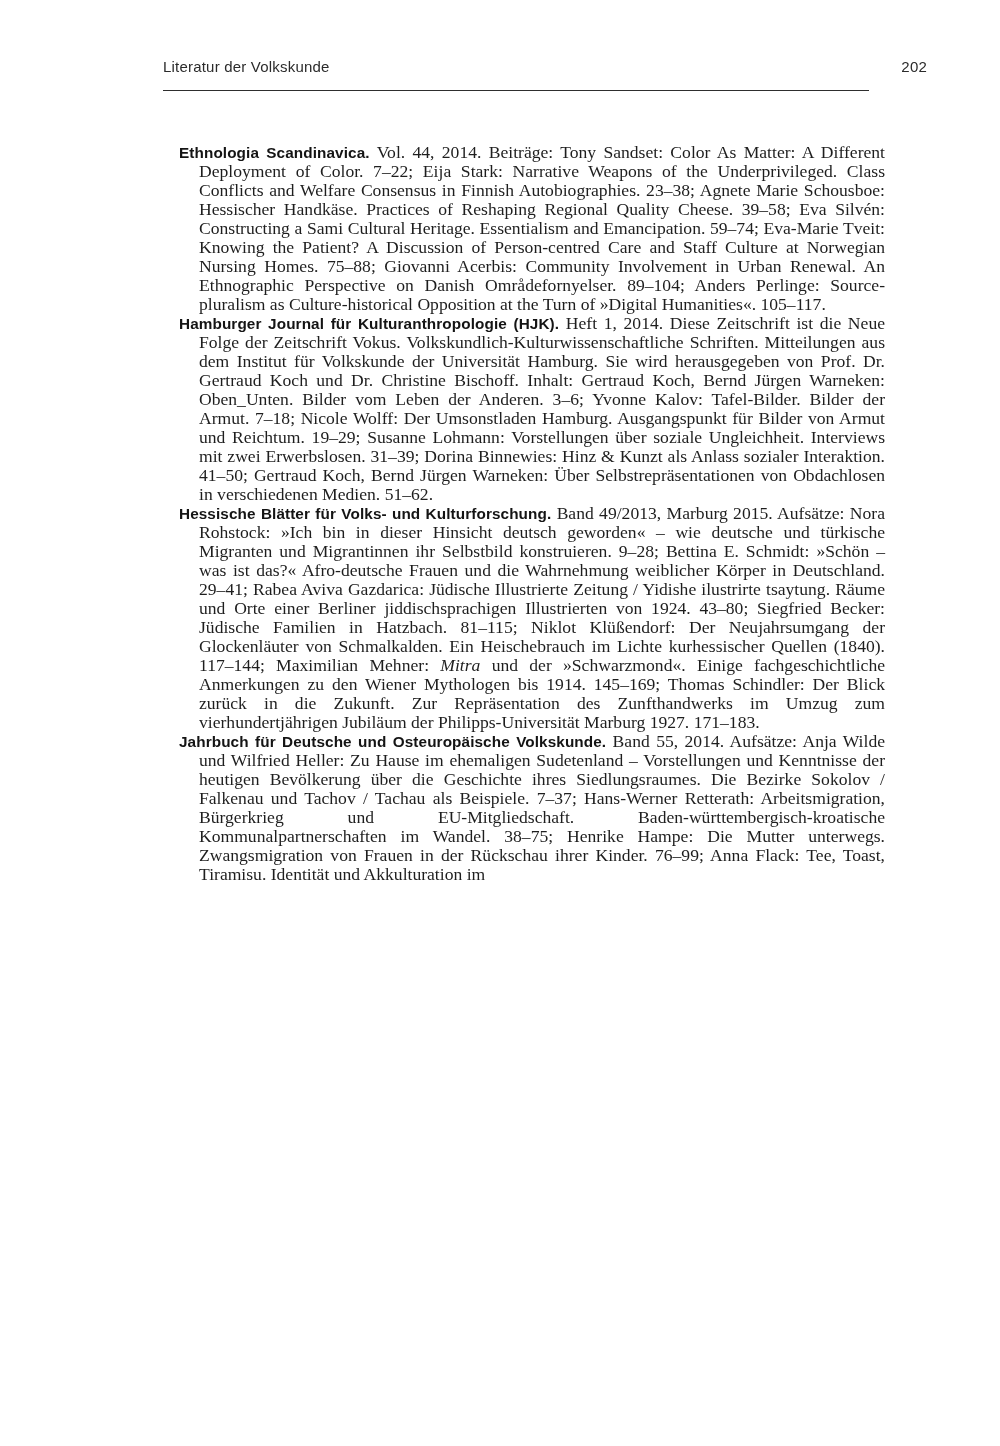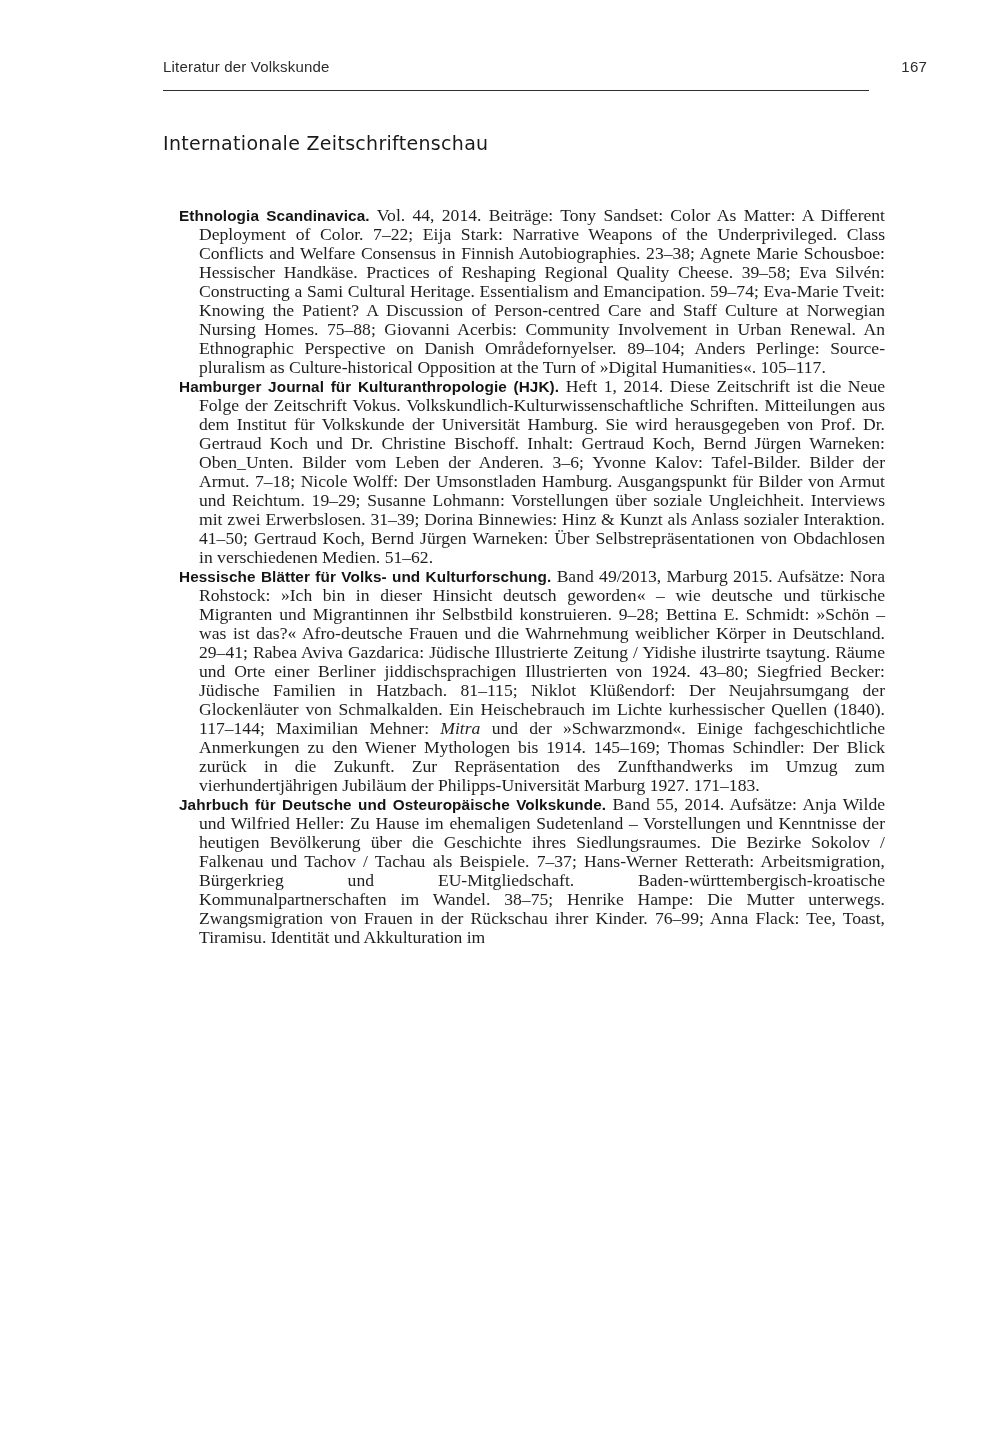--- a/index.html
+++ b/index.html
@@ -71,26 +71,25 @@
   }
 </style>
 </head>
 <body>
 
 <div class="page">
   <div class="content">
 
     <div class="running-head">
       <span class="rh-title">Literatur der Volkskunde</span>
-      <span class="rh-page">167</span>
+      <span class="rh-page">202</span>
     </div>
 
     <div class="rule"></div>
 
-    <h1 class="section-title">Internationale Zeitschriftenschau</h1>
 
     <div class="entries">
 
       <p class="entry"><span class="lead">Ethnologia Scandinavica.</span><span> Vol. 44, 2014. Beiträge: Tony Sandset: Color As Matter: A Different Deployment of Color. 7–22; Eija Stark: Narrative Weapons of the Underprivileged. Class Conflicts and Welfare Consensus in Finnish Autobiographies. 23–38; Agnete Marie Schousboe: Hessischer Handkäse. Practices of Reshaping Regional Quality Cheese. 39–58; Eva Silvén: Constructing a Sami Cultural Heritage. Essentialism and Emancipation. 59–74; Eva-Marie Tveit: Knowing the Patient? A Discussion of Person-centred Care and Staff Culture at Norwegian Nursing Homes. 75–88; Giovanni Acerbis: Community Involvement in Urban Renewal. An Ethnographic Perspective on Danish Områdefornyelser. 89–104; Anders Perlinge: Source-pluralism as Culture-historical Opposition at the Turn of »Digital Humanities«. 105–117.</span></p>
 
       <p class="entry"><span class="lead">Hamburger Journal für Kulturanthropologie (HJK).</span><span> Heft 1, 2014. Diese Zeitschrift ist die Neue Folge der Zeitschrift Vokus. Volkskundlich-Kulturwissenschaftliche Schriften. Mitteilungen aus dem Institut für Volkskunde der Universität Hamburg. Sie wird herausgegeben von Prof. Dr. Gertraud Koch und Dr. Christine Bischoff. Inhalt: Gertraud Koch, Bernd Jürgen Warneken: Oben_Unten. Bilder vom Leben der Anderen. 3–6; Yvonne Kalov: Tafel-Bilder. Bilder der Armut. 7–18; Nicole Wolff: Der Umsonstladen Hamburg. Ausgangspunkt für Bilder von Armut und Reichtum. 19–29; Susanne Lohmann: Vorstellungen über soziale Ungleichheit. Interviews mit zwei Erwerbslosen. 31–39; Dorina Binnewies: Hinz &amp; Kunzt als Anlass sozialer Interaktion. 41–50; Gertraud Koch, Bernd Jürgen Warneken: Über Selbstrepräsentationen von Obdachlosen in verschiedenen Medien. 51–62.</span></p>
 
       <p class="entry"><span class="lead">Hessische Blätter für Volks- und Kulturforschung.</span><span> Band 49/2013, Marburg 2015. Aufsätze: Nora Rohstock: »Ich bin in dieser Hinsicht deutsch geworden« – wie deutsche und türkische Migranten und Migrantinnen ihr Selbstbild konstruieren. 9–28; Bettina E. Schmidt: »Schön – was ist das?« Afro-deutsche Frauen und die Wahrnehmung weiblicher Körper in Deutschland. 29–41; Rabea Aviva Gazdarica: Jüdische Illustrierte Zeitung / Yidishe ilustrirte tsaytung. Räume und Orte einer Berliner jiddischsprachigen Illustrierten von 1924. 43–80; Siegfried Becker: Jüdische Familien in Hatzbach. 81–115; Niklot Klüßendorf: Der Neujahrsumgang der Glockenläuter von Schmalkalden. Ein Heischebrauch im Lichte kurhessischer Quellen (1840). 117–144; Maximilian Mehner: </span><i class="it">Mitra</i><span> und der »Schwarzmond«. Einige fachgeschichtliche Anmerkungen zu den Wiener Mythologen bis 1914. 145–169; Thomas Schindler: Der Blick zurück in die Zukunft. Zur Repräsentation des Zunfthandwerks im Umzug zum vierhundertjährigen Jubiläum der Philipps-Universität Marburg 1927. 171–183.</span></p>
 
       <p class="entry"><span class="lead">Jahrbuch für Deutsche und Osteuropäische Volkskunde.</span><span> Band 55, 2014. Aufsätze: Anja Wilde und Wilfried Heller: Zu Hause im ehemaligen Sudetenland – Vorstellungen und Kenntnisse der heutigen Bevölkerung über die Geschichte ihres Siedlungsraumes. Die Bezirke Sokolov / Falkenau und Tachov / Tachau als Beispiele. 7–37; Hans-Werner Retterath: Arbeitsmigration, Bürgerkrieg und EU-Mitgliedschaft. Baden-württembergisch-kroatische Kommunalpartnerschaften im Wandel. 38–75; Henrike Hampe: Die Mutter unterwegs. Zwangsmigration von Frauen in der Rückschau ihrer Kinder. 76–99; Anna Flack: Tee, Toast, Tiramisu. Identität und Akkulturation im</span></p>

